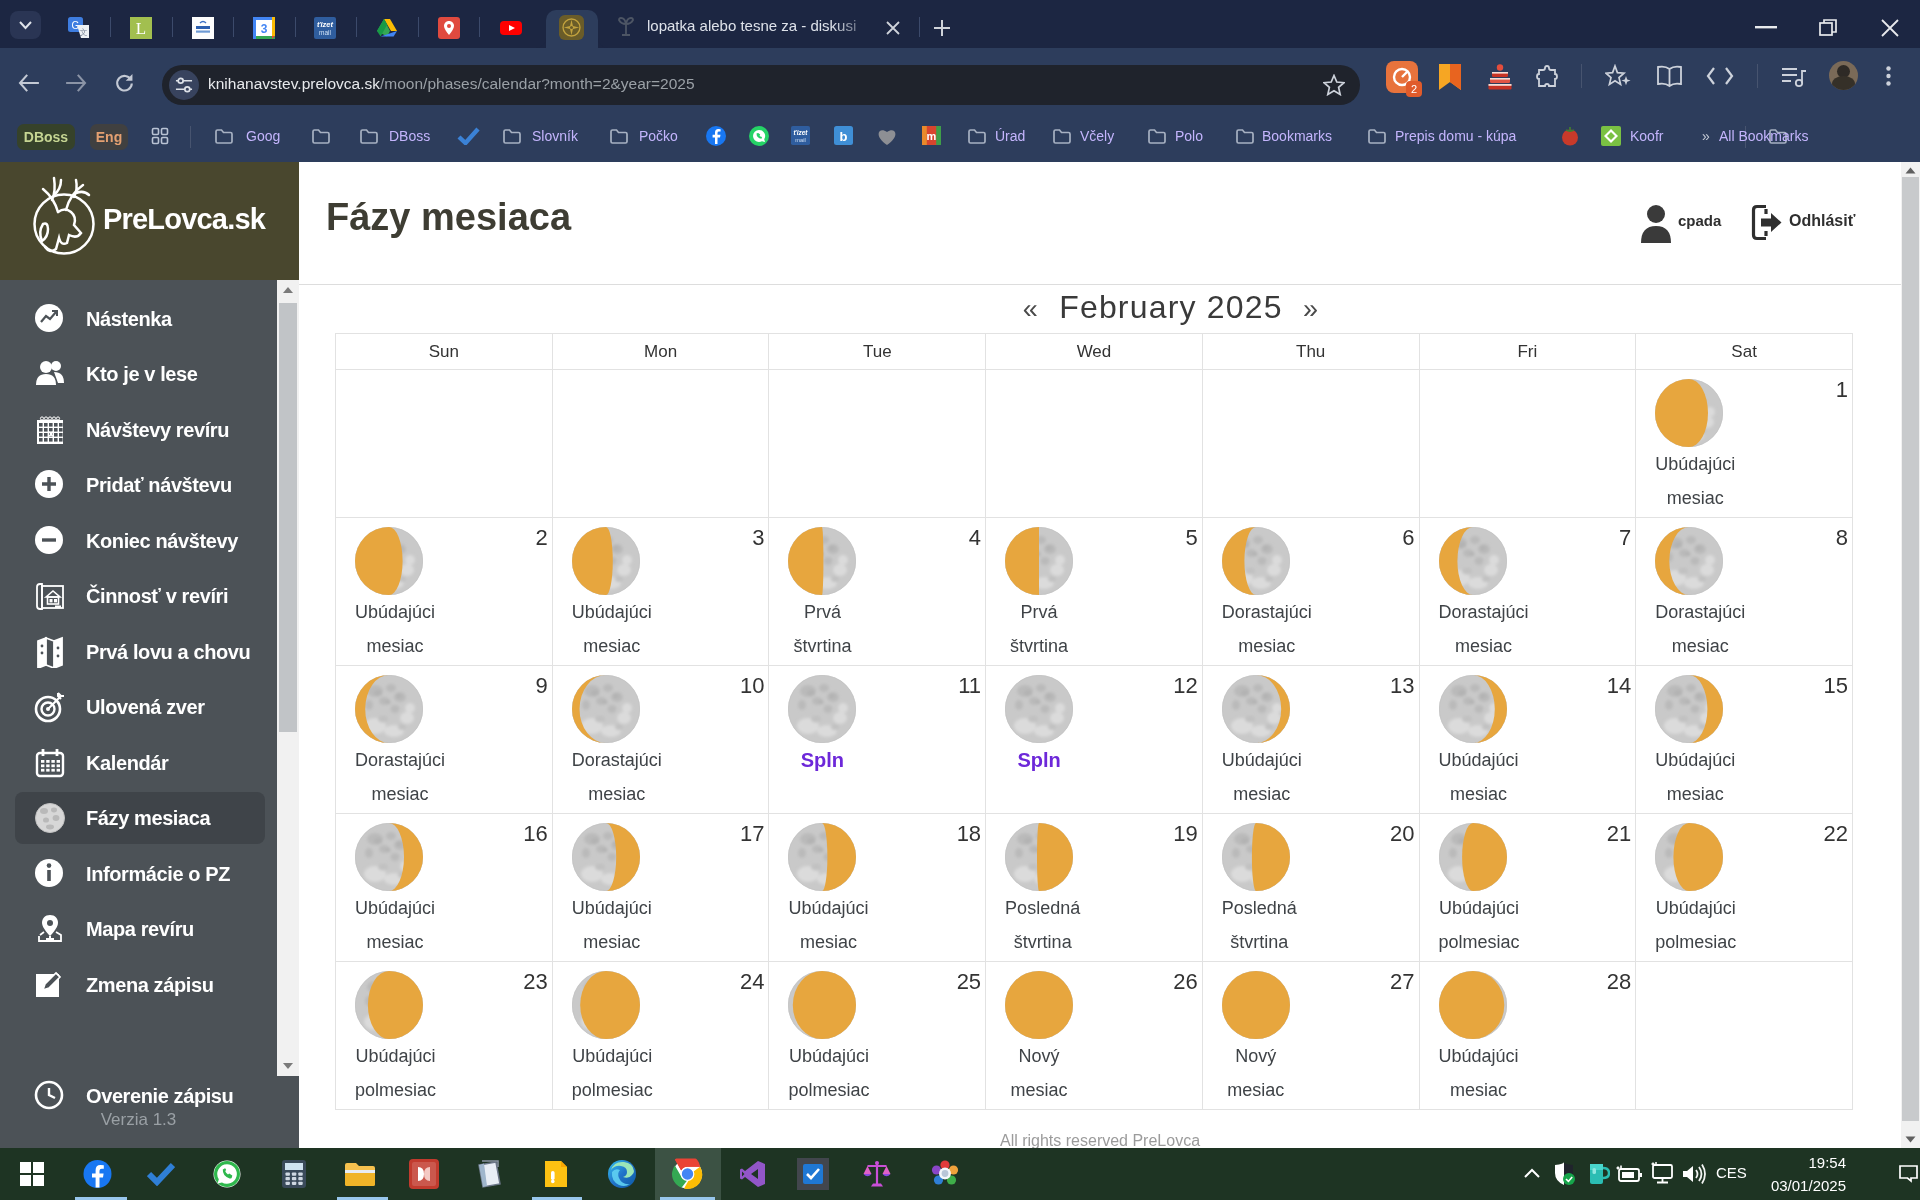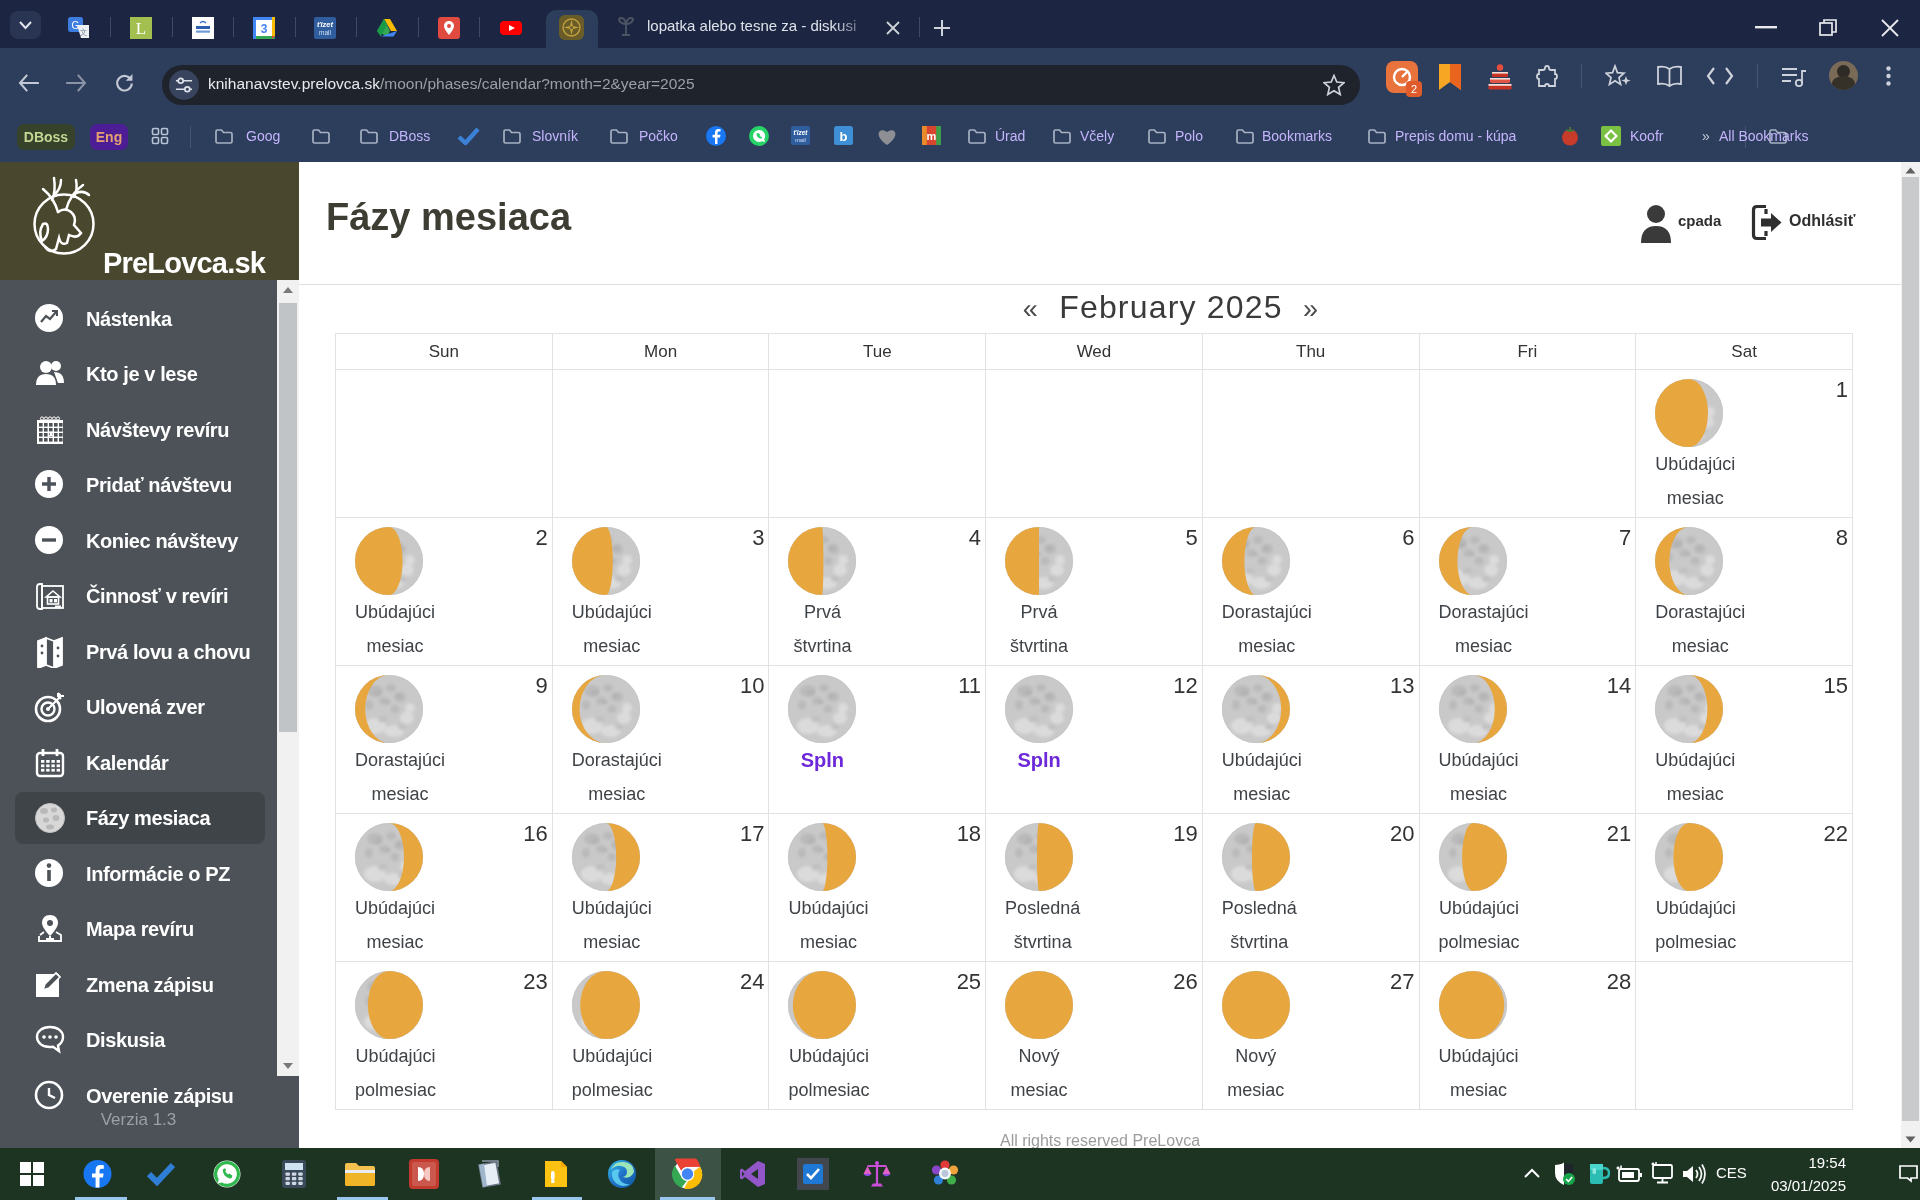--- a/index.html
+++ b/index.html
@@ -28,21 +28,21 @@
 #bmbar { position:absolute; left:0; top:112px; width:1920px; height:50px; background:#2d3d5c; }
 .bmpill { position:absolute; top:12px; height:26px; border-radius:7px; text-align:center; font-weight:bold; font-size:14px; line-height:26px; }
 .bmf { position:absolute; top:16px; }
 .bmt { position:absolute; top:16px; font-size:14px; color:#c4b5fd; white-space:nowrap; }
 .bmdiv { position:absolute; top:14px; width:1px; height:22px; background:#47546f; }
 
 
 #app { position:absolute; left:0; top:162px; width:1920px; height:986px; background:#fff; }
 #sidebar { position:absolute; left:0; top:0; width:299px; height:986px; background:#4c5257; }
 #slogo { position:absolute; left:0; top:0; width:299px; height:118px; background:#49472e; }
-#slogo .brand { position:absolute; left:103px; top:41px; color:#fff; font-size:29px; font-weight:bold; letter-spacing:-0.8px;margin-top:44px; }
+#slogo .brand { position:absolute; left:103px; top:41px; color:#fff; font-size:29px; font-weight:bold; letter-spacing:-0.8px; }
 .mi { position:absolute; left:0; width:277px; height:52px; }
 .mi.active { left:15px; width:250px; background:#3f4449; border-radius:8px; }
 .mi.active .mic { left:19px; }
 .mi.active .mil { left:71px; }
 .mic { position:absolute; left:34px; top:50%; transform:translateY(-50%); width:32px; height:32px; }
 .mil { position:absolute; left:86px; top:50%; transform:translateY(-50%); color:#fff; font-size:20px; font-weight:bold; letter-spacing:-0.4px; white-space:nowrap; }
 #sscroll { position:absolute; left:277px; top:118px; width:22px; height:796px; background:#f1f1f1; }
 #sthumb { position:absolute; left:2px; top:23px; width:18px; height:429px; background:#c1c4c7; }
 #sver { position:absolute; left:0; top:948px; width:277px; text-align:center; color:#9aa0a5; font-size:17px; }
 
@@ -296,21 +296,21 @@
         <g fill="#cdd2db">
           <circle cx="2.5" cy="2.5" r="2.2"></circle>
           <circle cx="2.5" cy="10" r="2.2"></circle>
           <circle cx="2.5" cy="17.5" r="2.2"></circle>
         </g>
       </svg>
 </div>
 
 <div id="bmbar">
   <div class="bmpill" style="left:17px;width:58px;background:#36422a"><span style="color:#c6d693">DBoss</span></div>
-      <div class="bmpill" style="left:90px;width:38px;background:#4c1d95"><span style="color:#e4a071">Eng</span></div>
+      <div class="bmpill" style="left:90px;width:38px;background:#404040"><span style="color:#e4a071">Eng</span></div>
       <svg class="bmf" style="left:150px;top:14px" width="20" height="20" viewBox="0 0 20 20">
         <g fill="none" stroke="#b9c3d4" stroke-width="1.6">
           <rect x="2.5" y="2.5" width="6" height="6" rx="1.2"></rect>
           <rect x="11.5" y="2.5" width="6" height="6" rx="1.2"></rect>
           <rect x="2.5" y="11.5" width="6" height="6" rx="1.2"></rect>
           <rect x="11.5" y="11.5" width="6" height="6" rx="1.2"></rect>
         </g>
       </svg>
       <div class="bmdiv" style="left:190px"></div>
       <svg class="bmf" style="left:214px" width="20" height="17" viewBox="0 0 20 17">
@@ -923,31 +923,20 @@
           <span class="mil">Mapa revíru</span>
         </div>
 <div class="mi" style="top:797px">
           <span class="mic"><svg width="30" height="30" viewBox="0 0 30 30">
               <rect x="2" y="5" width="23" height="23" fill="#ffffff"></rect>
               <path d="M9 21 L11 15 L22 4 L26 8 L15 19 Z" fill="#4c5257" stroke="#ffffff" stroke-width="1.6"></path>
               <path d="M22 4 L26 8" stroke="#ffffff" stroke-width="1.2"></path>
             </svg></span>
           <span class="mil">Zmena zápisu</span>
         </div>
-<div class="mi" style="top:852px">
-          <span class="mic"><svg width="32" height="30" viewBox="0 0 32 30">
-              <path d="M16 3 C8 3 3 7.5 3 13 C3 18.5 8 23 16 23 C17 23 18 22.9 19 22.7 L25 27 L24 21.5 C27 19.6 29 16.5 29 13 C29 7.5 24 3 16 3 Z" fill="none" stroke="#ffffff" stroke-width="2.4"></path>
-              <g fill="#ffffff">
-                <circle cx="10" cy="13" r="1.8"></circle>
-                <circle cx="16" cy="13" r="1.8"></circle>
-                <circle cx="22" cy="13" r="1.8"></circle>
-              </g>
-            </svg></span>
-          <span class="mil">Diskusia</span>
-        </div>
 <div class="mi" style="top:908px">
           <span class="mic"><svg width="30" height="30" viewBox="0 0 30 30">
               <circle cx="15" cy="15" r="13" fill="none" stroke="#ffffff" stroke-width="2.6"></circle>
               <path d="M15 8 L15 15 L21 18" stroke="#ffffff" stroke-width="2.4" fill="none"></path>
             </svg></span>
           <span class="mil">Overenie zápisu</span>
         </div>
 
     <div id="sver">Verzia 1.3</div>
     <div id="sscroll">

